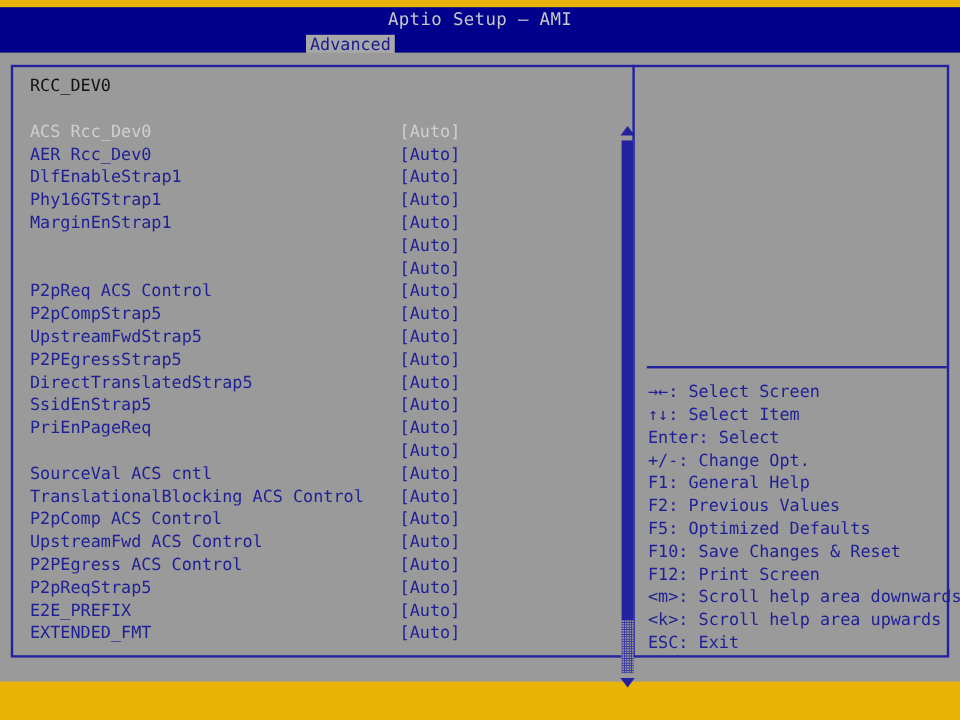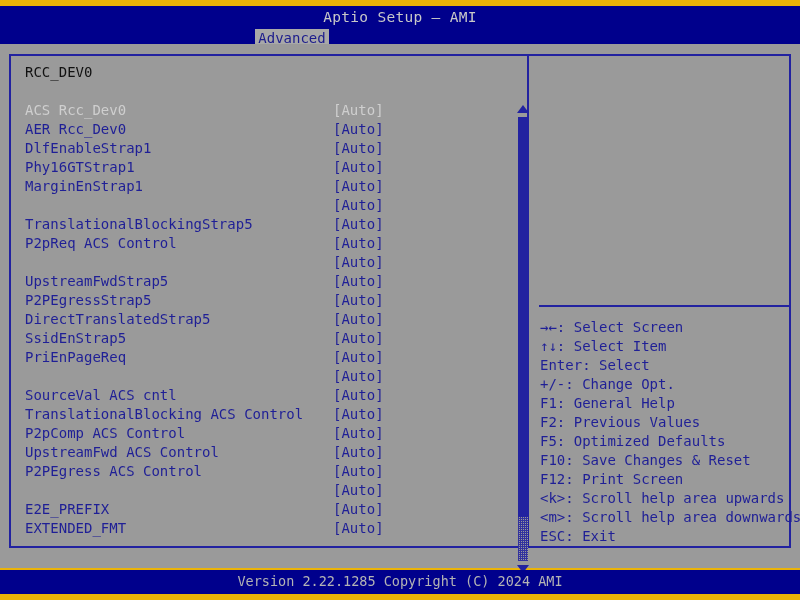--- a/index.html
+++ b/index.html
@@ -261,35 +261,35 @@
 
     <div id="left-pane">
       <div id="group-heading">RCC_DEV0</div>
       <div id="settings-list">
           <div class="setting-row selected"><span class="setting-label">ACS Rcc_Dev0</span><span class="setting-value">[Auto]</span></div>
           <div class="setting-row"><span class="setting-label">AER Rcc_Dev0</span><span class="setting-value">[Auto]</span></div>
           <div class="setting-row"><span class="setting-label">DlfEnableStrap1</span><span class="setting-value">[Auto]</span></div>
           <div class="setting-row"><span class="setting-label">Phy16GTStrap1</span><span class="setting-value">[Auto]</span></div>
           <div class="setting-row"><span class="setting-label">MarginEnStrap1</span><span class="setting-value">[Auto]</span></div>
           <div class="setting-row"><span class="setting-value">[Auto]</span></div>
-          <div class="setting-row"><span class="setting-label">TranslationalBlockingStrap5</span><span class="setting-value">[Auto]</span></div>
+          <div class="setting-row"><span class="setting-value">[Auto]</span></div>
           <div class="setting-row"><span class="setting-label">P2pReq ACS Control</span><span class="setting-value">[Auto]</span></div>
-          <div class="setting-row"><span class="setting-value">[Auto]</span></div>
+          <div class="setting-row"><span class="setting-label">P2pCompStrap5</span><span class="setting-value">[Auto]</span></div>
           <div class="setting-row"><span class="setting-label">UpstreamFwdStrap5</span><span class="setting-value">[Auto]</span></div>
           <div class="setting-row"><span class="setting-label">P2PEgressStrap5</span><span class="setting-value">[Auto]</span></div>
           <div class="setting-row"><span class="setting-label">DirectTranslatedStrap5</span><span class="setting-value">[Auto]</span></div>
           <div class="setting-row"><span class="setting-label">SsidEnStrap5</span><span class="setting-value">[Auto]</span></div>
           <div class="setting-row"><span class="setting-label">PriEnPageReq</span><span class="setting-value">[Auto]</span></div>
           <div class="setting-row"><span class="setting-value">[Auto]</span></div>
           <div class="setting-row"><span class="setting-label">SourceVal ACS cntl</span><span class="setting-value">[Auto]</span></div>
           <div class="setting-row"><span class="setting-label">TranslationalBlocking ACS Control</span><span class="setting-value">[Auto]</span></div>
           <div class="setting-row"><span class="setting-label">P2pComp ACS Control</span><span class="setting-value">[Auto]</span></div>
           <div class="setting-row"><span class="setting-label">UpstreamFwd ACS Control</span><span class="setting-value">[Auto]</span></div>
           <div class="setting-row"><span class="setting-label">P2PEgress ACS Control</span><span class="setting-value">[Auto]</span></div>
-          <div class="setting-row"><span class="setting-value">[Auto]</span></div>
+          <div class="setting-row"><span class="setting-label">P2pReqStrap5</span><span class="setting-value">[Auto]</span></div>
           <div class="setting-row"><span class="setting-label">E2E_PREFIX</span><span class="setting-value">[Auto]</span></div>
           <div class="setting-row"><span class="setting-label">EXTENDED_FMT</span><span class="setting-value">[Auto]</span></div>
         </div>
     </div>
 
     <div id="scrollbar">
       <div id="sb-up"></div>
       <div id="sb-track">
         <div id="sb-thumb"></div>
         <div id="sb-dither"></div>
@@ -302,25 +302,22 @@
       <div id="keys-list">
           <div class="key-row">→←: Select Screen</div>
           <div class="key-row">↑↓: Select Item</div>
           <div class="key-row">Enter: Select</div>
           <div class="key-row">+/-: Change Opt.</div>
           <div class="key-row">F1: General Help</div>
           <div class="key-row">F2: Previous Values</div>
           <div class="key-row">F5: Optimized Defaults</div>
           <div class="key-row">F10: Save Changes &amp; Reset</div>
           <div class="key-row">F12: Print Screen</div>
+          <div class="key-row">&lt;m&gt;: Scroll help area downwards</div>
           <div class="key-row">&lt;k&gt;: Scroll help area upwards</div>
-          <div class="key-row">&lt;m&gt;: Scroll help area downwards</div>
           <div class="key-row">ESC: Exit</div>
         </div>
     </div>
 
   </div>
 
-  <div id="footer">
-    <div id="footer-text">Version 2.22.1285 Copyright (C) 2024 AMI</div>
-  </div>
 
 </div>
 
 </body></html>

